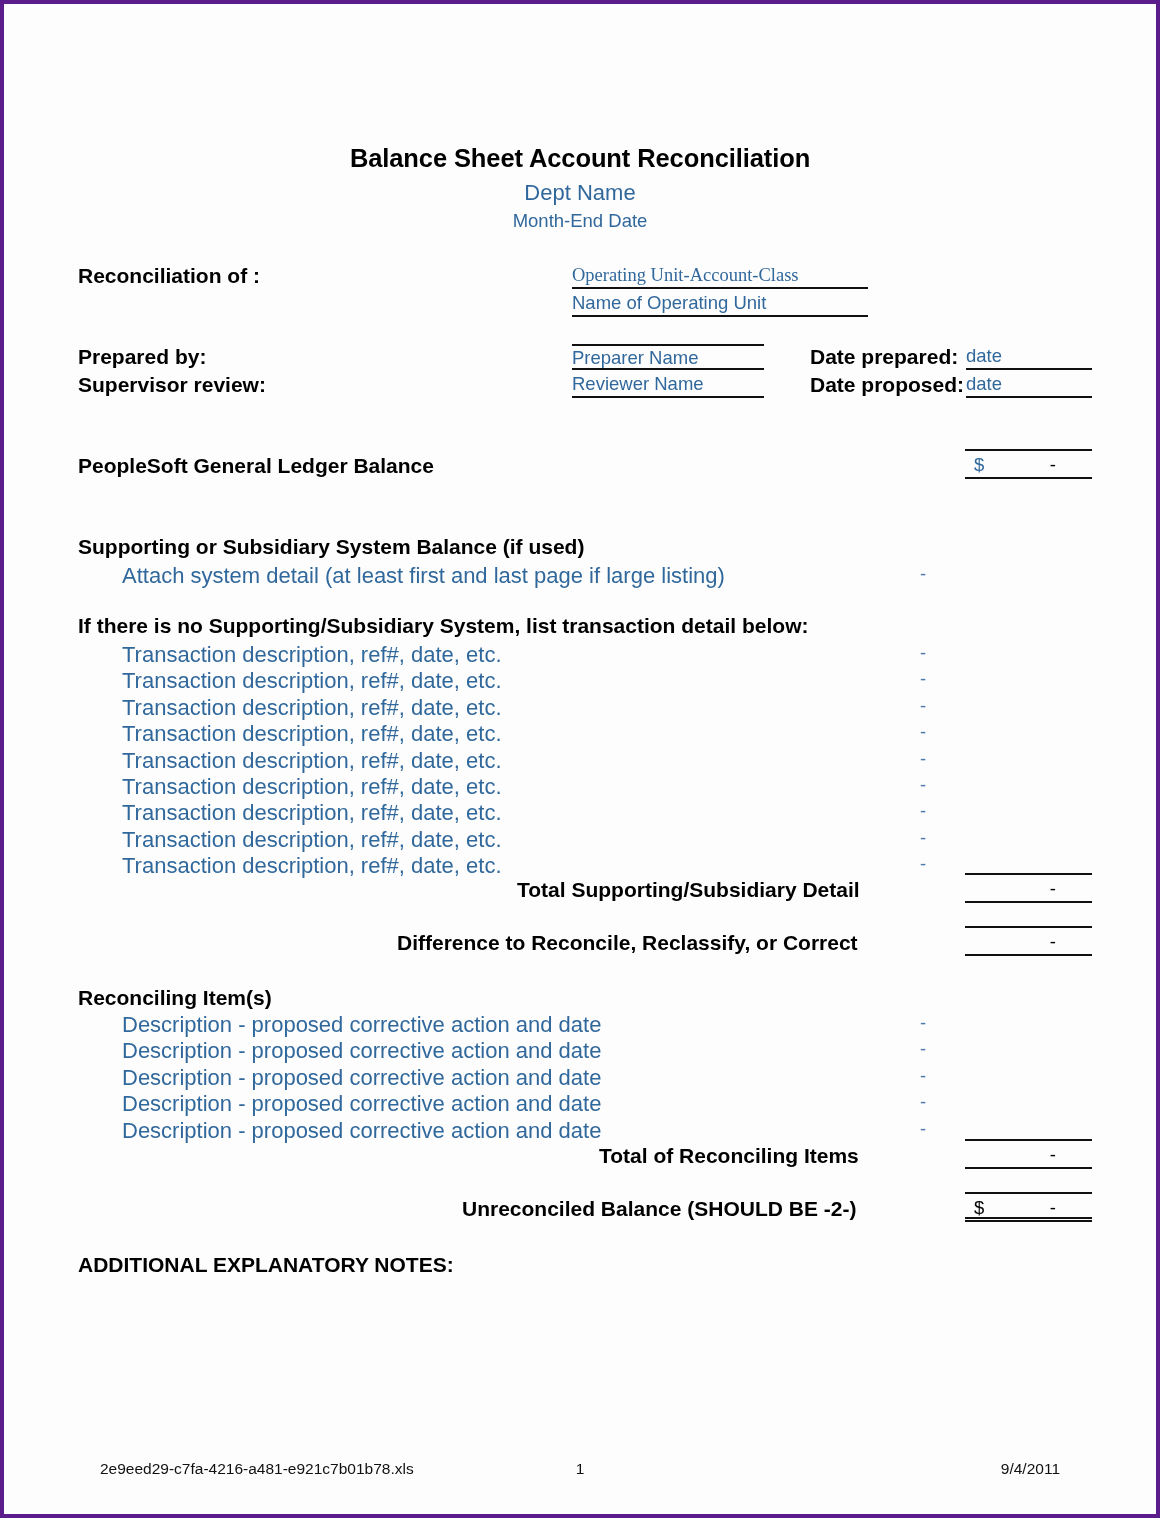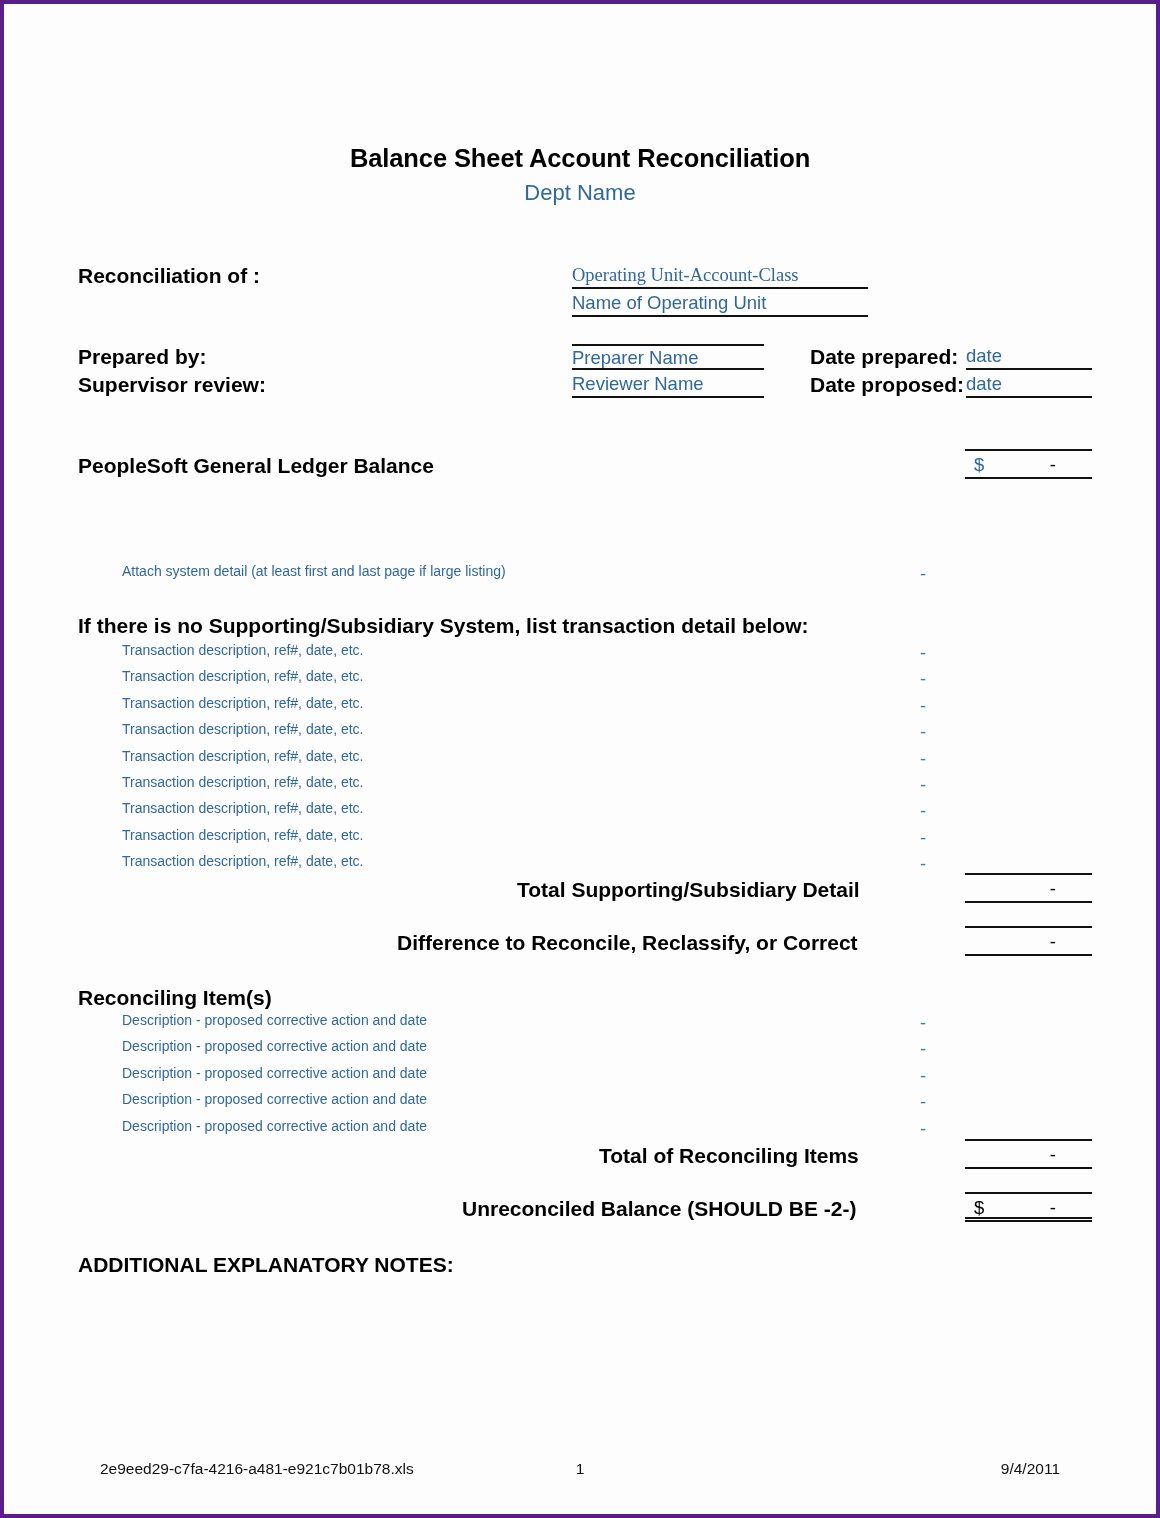--- a/index.html
+++ b/index.html
@@ -36,21 +36,21 @@
 
   
   .lbl {            
     font-weight: bold;
     color: #000000;
     font-size: 21px;
     white-space: nowrap;
   }
   .val {            
     color: #31689c;
-    font-size: 14px;
+    font-size: 22px;
     white-space: nowrap;
   }
   .dash-blue {
     color: #4a7bab;
     font-size: 18.5px;
   }
   .dash-black {
     color: #000000;
     font-size: 18.5px;
   }
@@ -157,20 +157,21 @@
   .indent { left: 118px; }
 </style>
 </head>
 <body>
 
 <div id="page">
 <div id="sheet">
 
   <div class="title">Balance Sheet Account Reconciliation</div>
   <div class="subtitle1">Dept Name</div>
+  <div class="subtitle2">Month-End Date</div>
 
   <div class="row lbl" style="left:74px; top:260px;">Reconciliation of :</div>
 
   <div class="ucell" style="left:568px; top:259px; width:296px;font-family:Liberation Serif, serif;">Operating Unit-Account-Class</div>
 
   <div class="ucell" style="left:568px; top:287px; width:296px;">Name of Operating Unit</div>
 
   <div class="row lbl" style="left:74px; top:341px;text-align:center;">Prepared by:</div>
 
   <div class="ucell topline" style="left:568px; top:340px; width:192px;">Preparer Name</div>
@@ -187,20 +188,21 @@
 
   <div class="ucell" style="left:962px; top:368px; width:126px;">date</div>
 
   <div class="row lbl" style="left:74px; top:450px;">PeopleSoft General Ledger Balance</div>
 
   <div class="moneybox" style="left:961px; top:445px;">
     <span class="cur cur-blue">$</span>
     <span class="amt dash-black">-</span>
   </div>
 
+  <div class="row lbl" style="left:74px; top:531px;">Supporting or Subsidiary System Balance (if used)</div>
 
   <div class="row val indent" style="top:559px;">Attach system detail (at least first and last page if large listing)</div>
 
   <div class="row dash-blue" style="left:916px; top:559px;">-</div>
 
   <div class="row lbl" style="left:74px; top:610px;">If there is no Supporting/Subsidiary System, list transaction detail below:</div>
 
   <div id="txn-rows">
         <div class="row val indent" style="top: 638px;">Transaction description, ref#, date, etc.</div>
         <div class="row dash-blue" style="left: 916px; top: 638px;">-</div>

